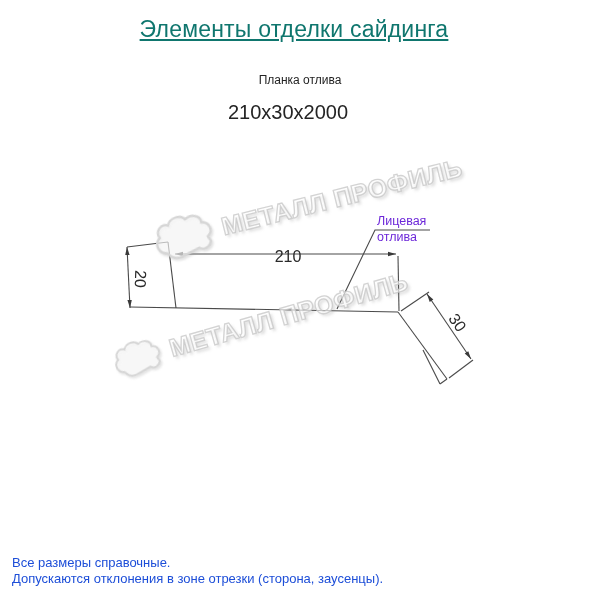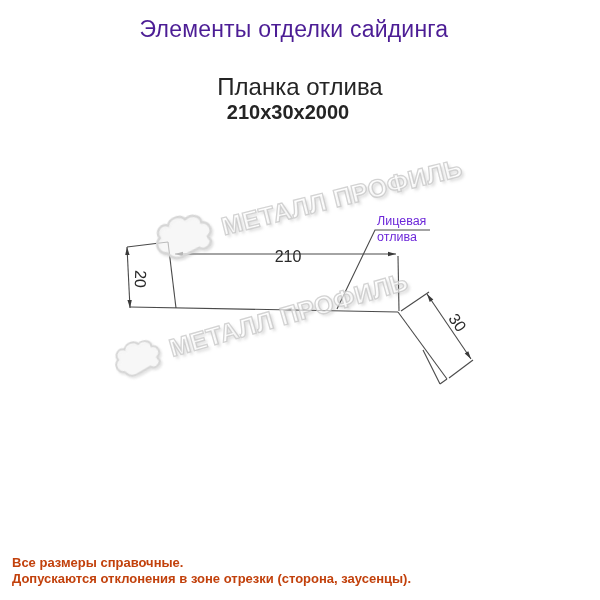--- a/index.html
+++ b/index.html
@@ -6,29 +6,29 @@
   body{
     width:600px;height:600px;position:relative;overflow:hidden;
     background:#ffffff;
     font-family:"Liberation Sans", sans-serif;
     color:#1f1f1f;
   }
   .abs{position:absolute;}
   
   .page-title{
     left:0;top:16px;width:588px;text-align:center;
-    font-size:23px;letter-spacing:.2px;color:#4c1d95;
+    font-size:23px;letter-spacing:.2px;color:#0f766e;text-decoration:underline;
   }
   .product-name{
     left:0;top:73px;width:600px;text-align:center;
-    font-size:24px;color:#242424;
+    font-size:12px;color:#242424;
   }
   .product-size{
     left:0;top:101px;width:576px;text-align:center;
-    font-size:20px;color:#242424;font-weight:bold;
+    font-size:20px;color:#242424;
   }
   
   svg.draw{left:0;top:0;z-index:1;}
   .dim-label{
     z-index:3;font-size:16px;color:#2a2a2a;text-align:center;
     width:50px;line-height:18px;
   }
   .dim-210{left:263px;top:236px;margin-top:12px;}
   .dim-20{left:115px;top:270px;width:50px;transform:rotate(92deg);}
   .dim-30{left:432px;top:314px;width:50px;transform:rotate(55deg);}
@@ -44,21 +44,21 @@
   .wm-text{
     font-size:25px;font-weight:bold;letter-spacing:.5px;white-space:nowrap;
     color:rgba(255,255,255,.62);
     -webkit-text-stroke:1.3px rgba(196,196,196,.75);
     text-shadow:2px 3px 3px rgba(140,140,140,.28);
   }
   .wm1{left:152px;top:222px;transform:rotate(-14deg);}
   .wm2{left:112px;top:344px;transform:rotate(-16deg);}
   .wm-logo{filter:drop-shadow(1px 2px 1px rgba(150,150,150,.3));}
   
-  .note{left:12px;font-size:13px;color:#c2410c;font-weight:bold;}
+  .note{left:12px;font-size:13px;color:#1d4ed8;}
   .note1{top:555px;}
   .note2{top:571px;}
 </style>
 </head>
 <body>
 
 <div class="abs page-title">Элементы отделки сайдинга</div>
 <div class="abs product-name">Планка отлива</div>
 <div class="abs product-size">210х30х2000</div>
 

